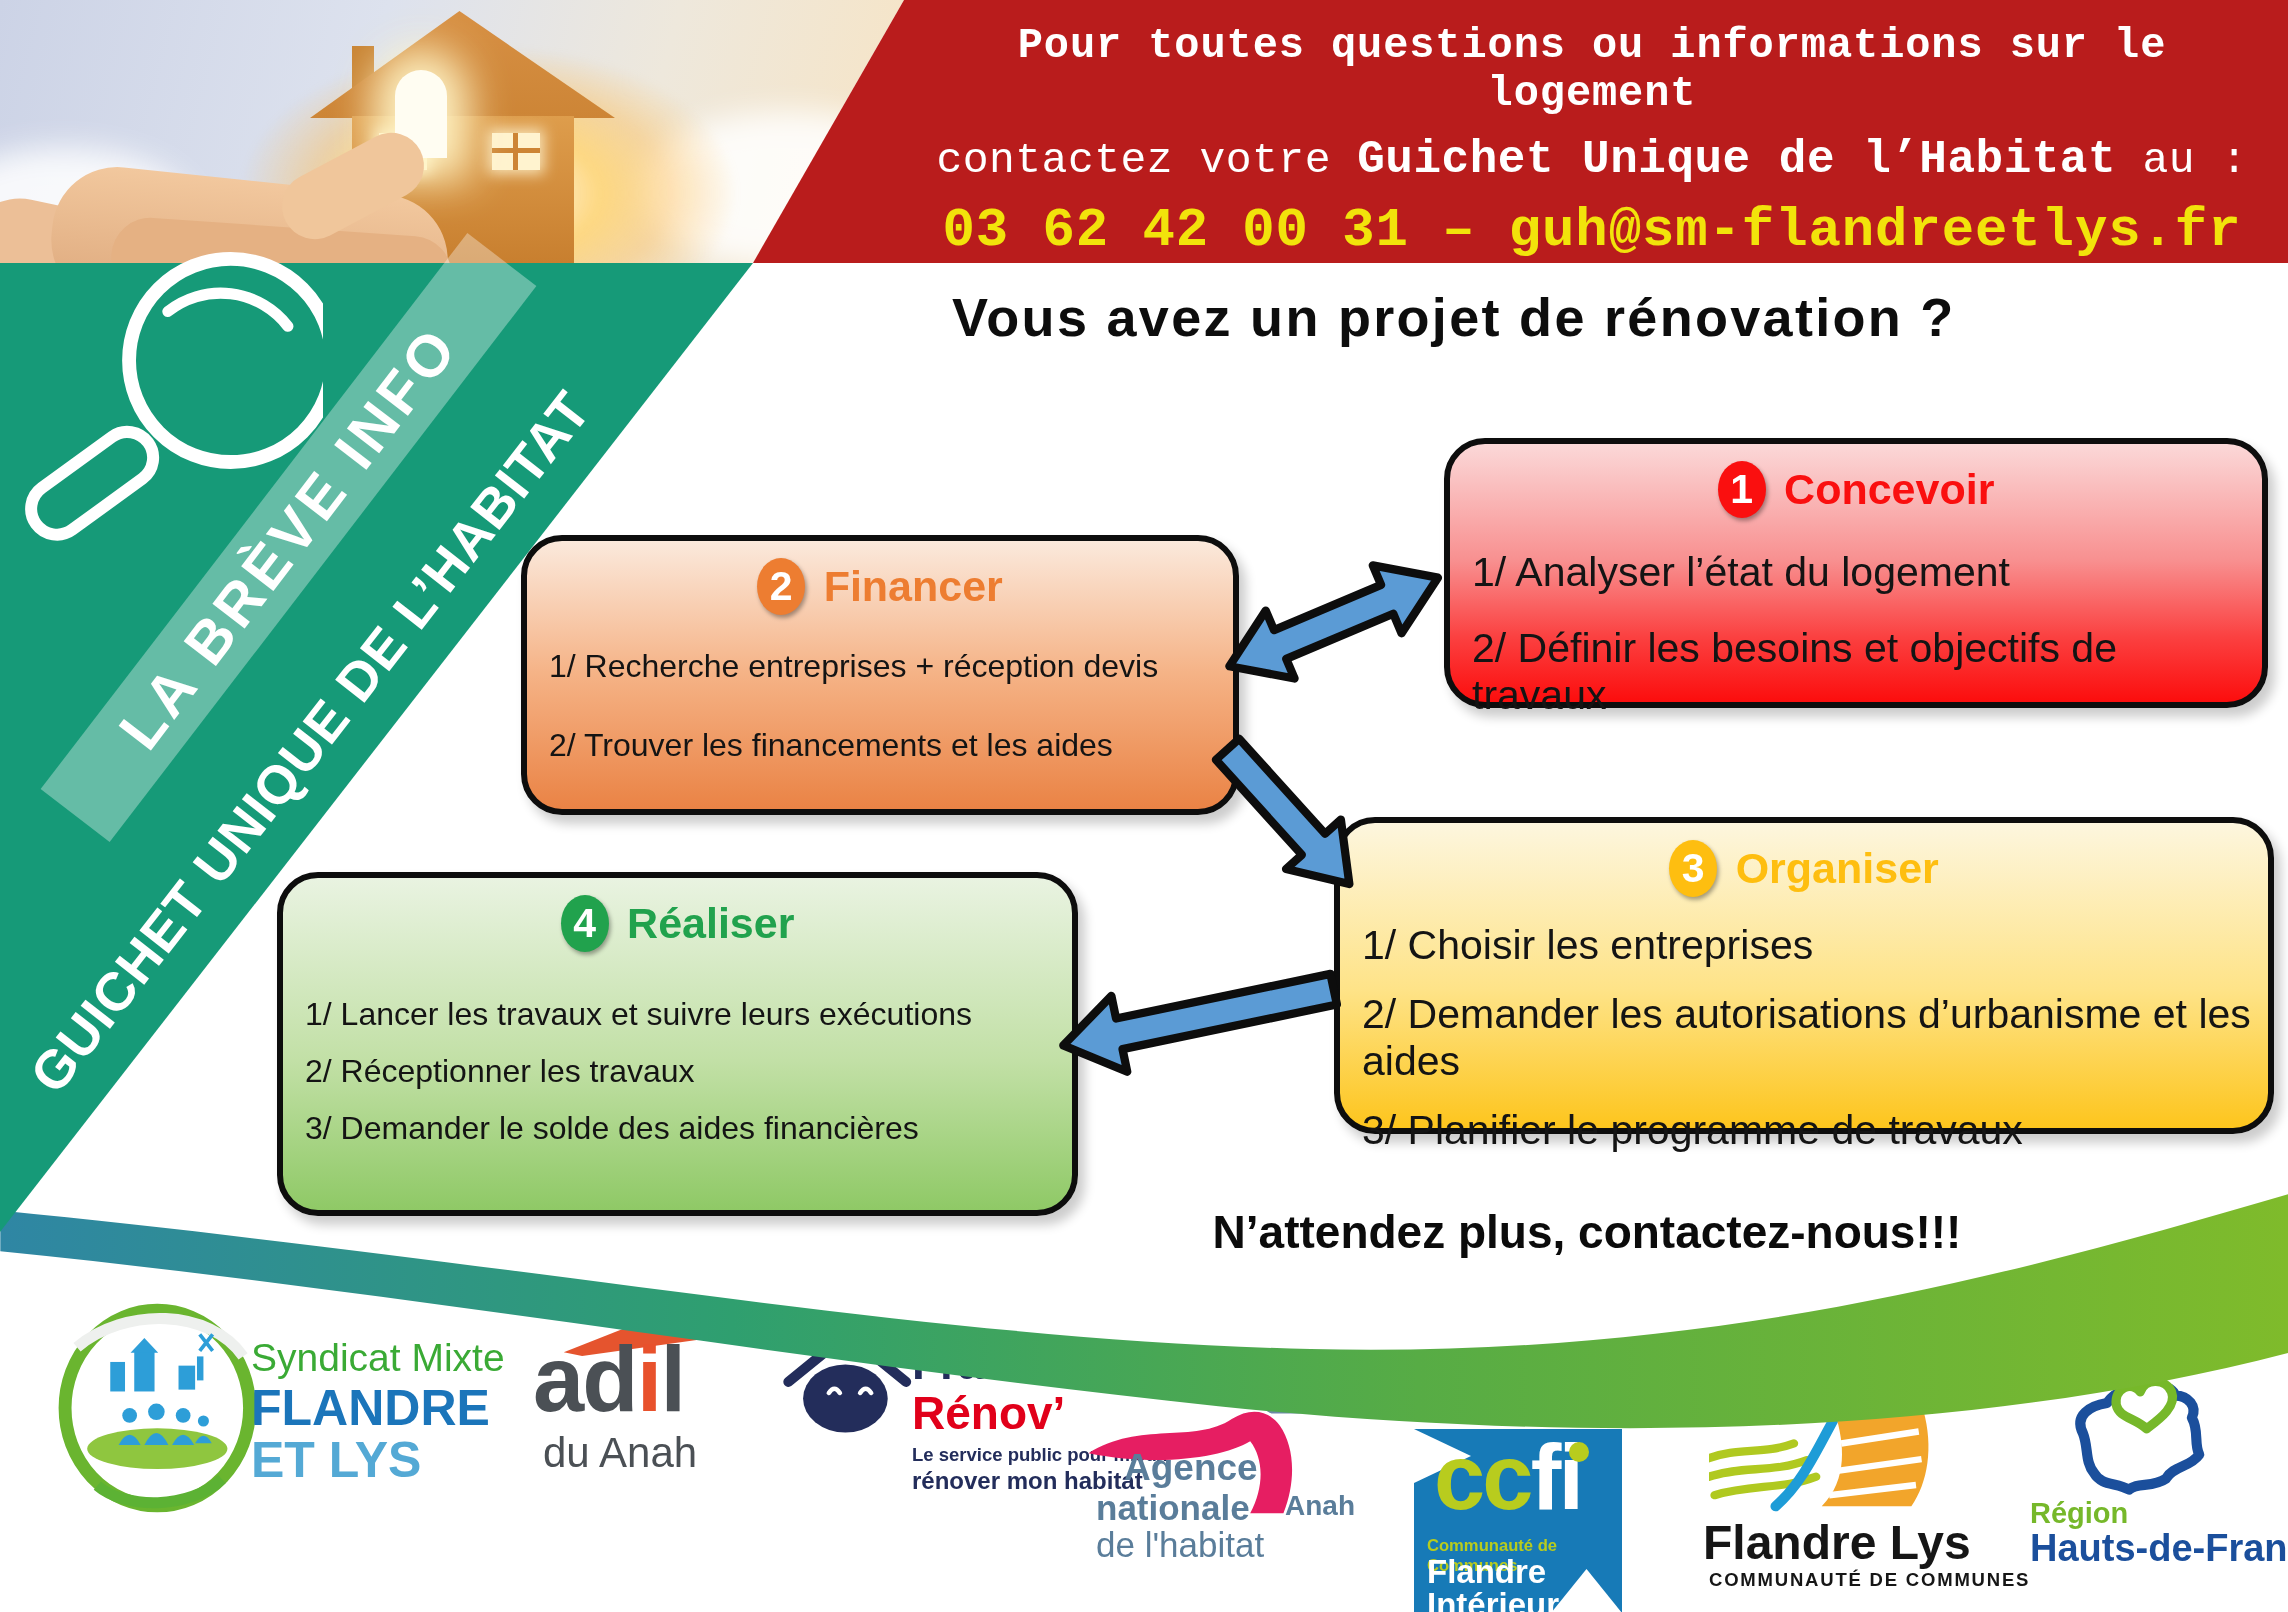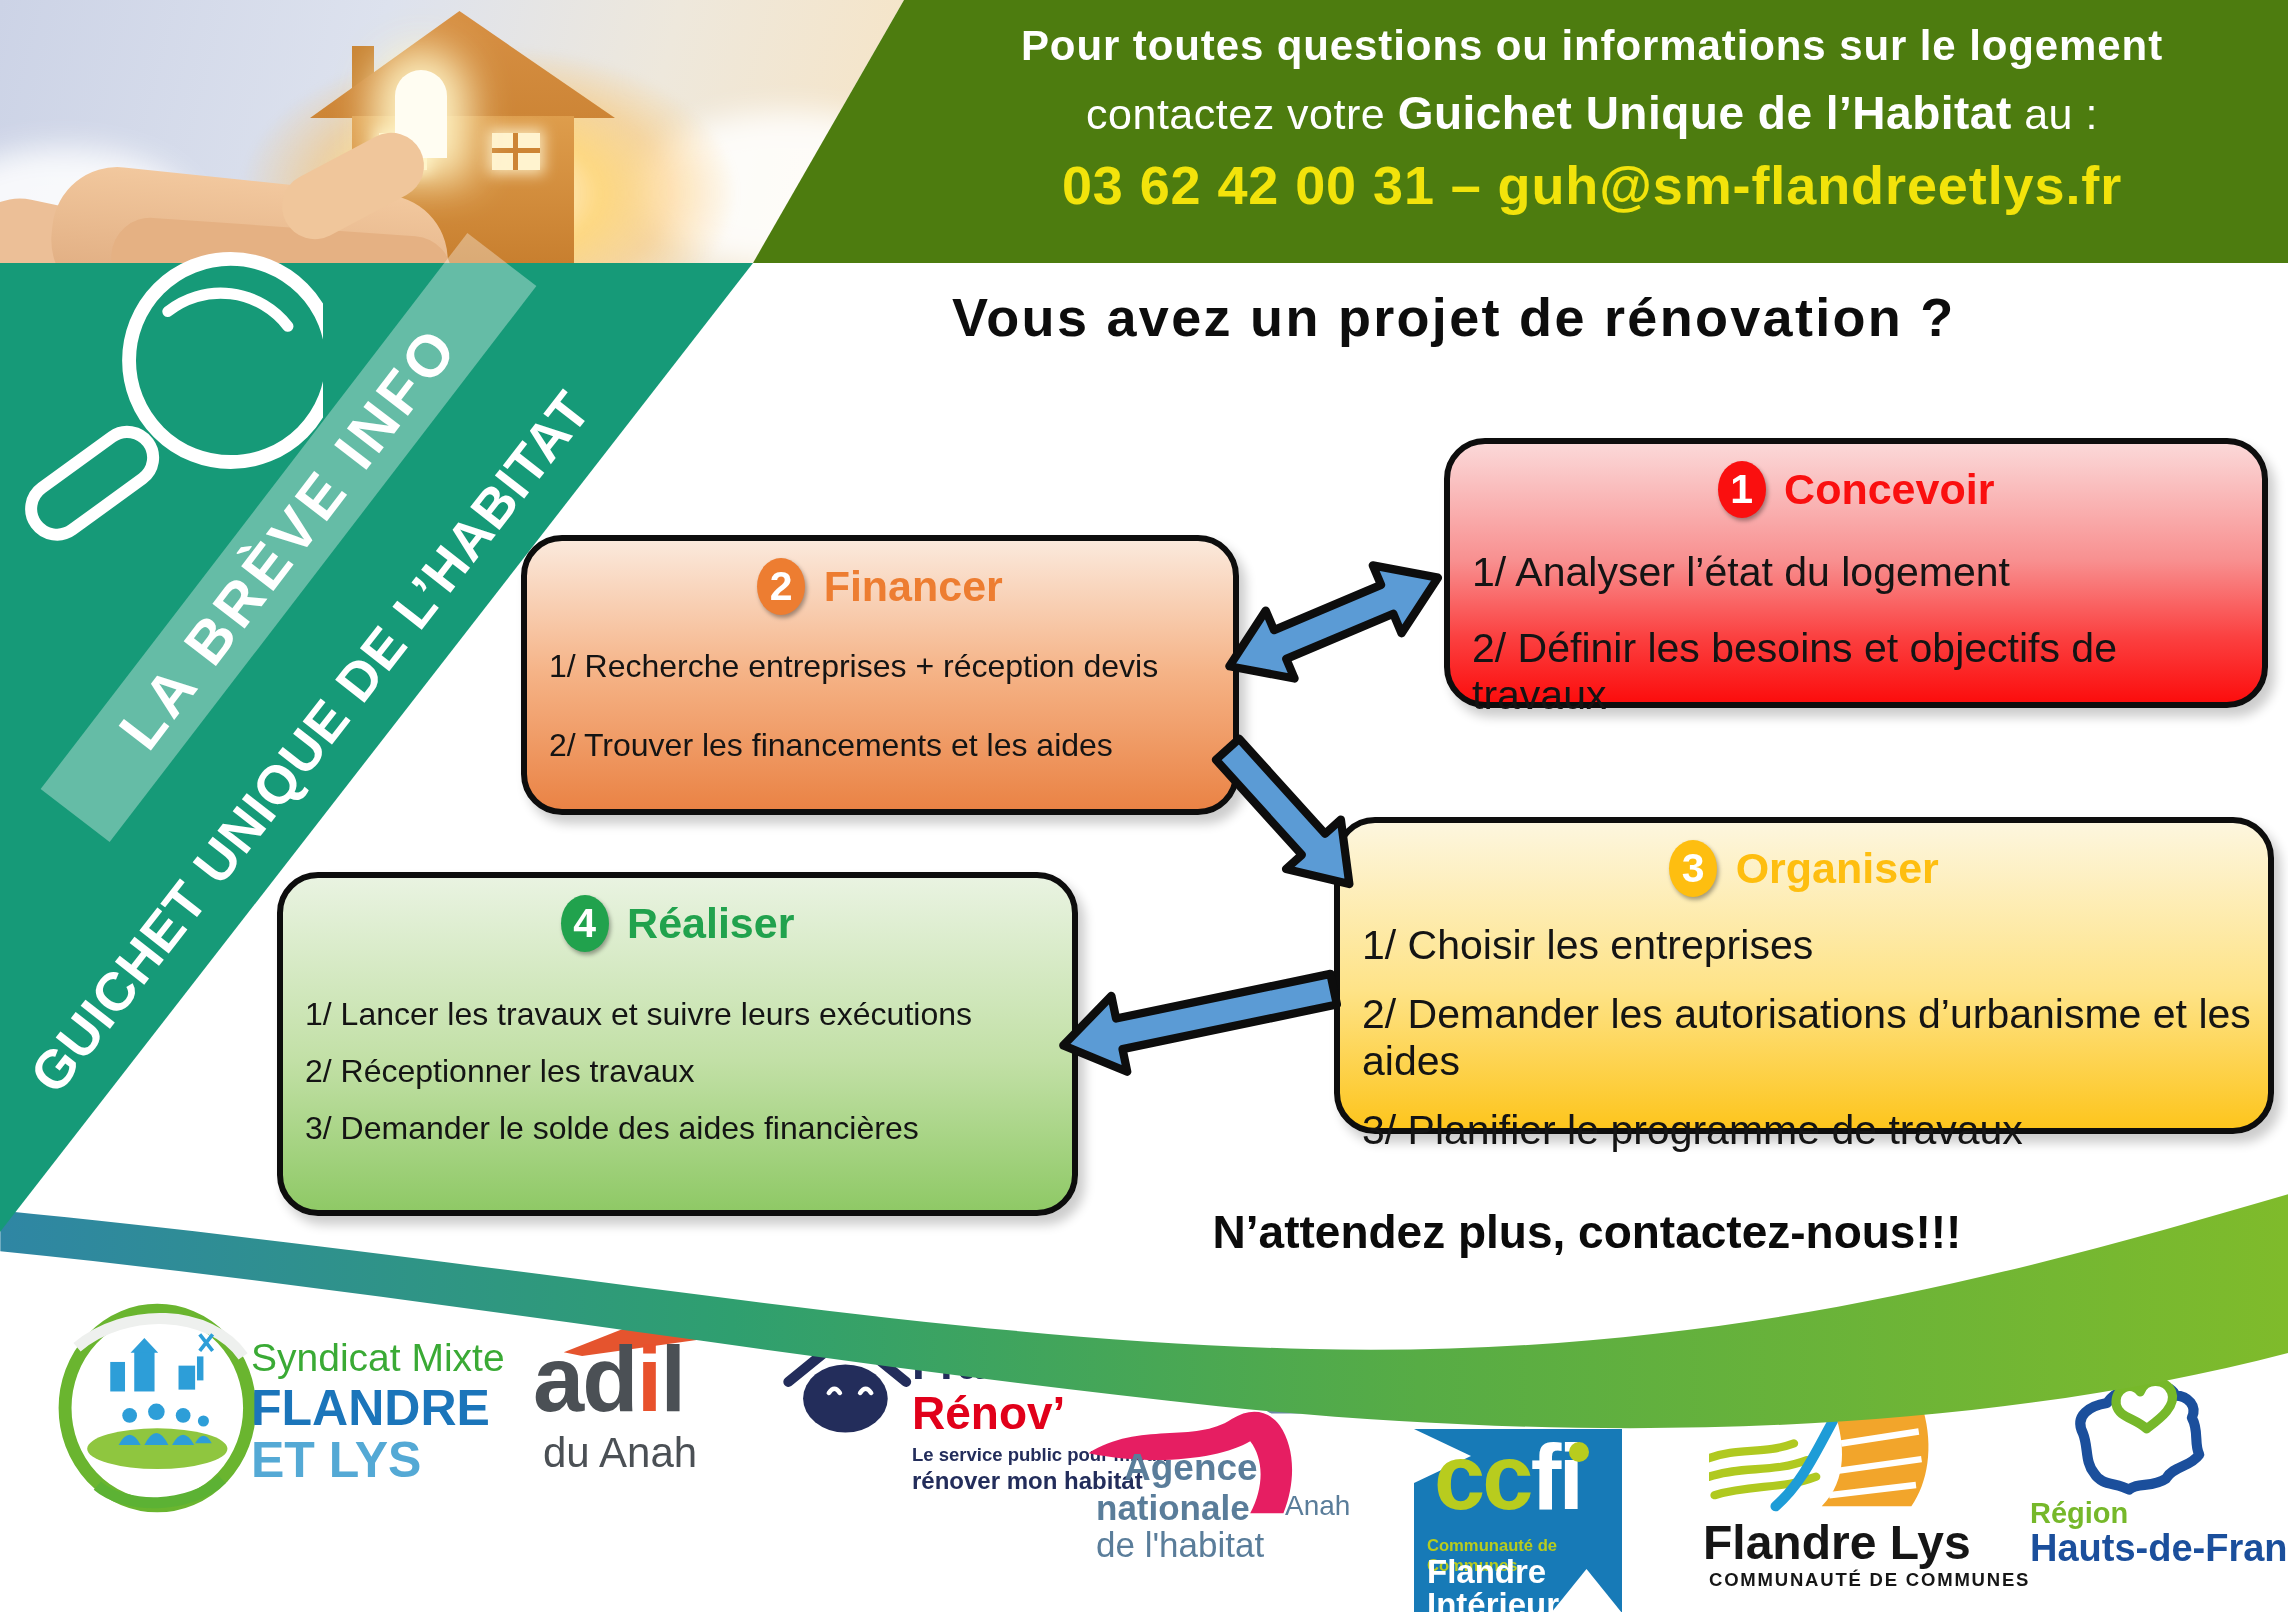--- a/index.html
+++ b/index.html
@@ -23,22 +23,22 @@
   .win::after{content:"";position:absolute;left:21px;top:0;width:4.6px;height:100%;background:#cd8434;}
   #house .door{position:absolute;left:85px;top:59px;width:52px;height:88px;border-radius:26px 26px 0 0;
                background:#fffdf2;box-shadow:0 0 42px 22px rgba(255,246,200,.95);}
   .hand{position:absolute;border-radius:65px;}
   #arm{left:-37px;top:210px;width:222px;height:111px;background:#ecbf97;transform:rotate(12deg);}
   #palm{left:51px;top:181px;width:397px;height:138px;background:linear-gradient(180deg,#f2c89e,#dda87c);transform:rotate(6deg);}
   #thumb{left:277px;top:153px;width:152px;height:66px;background:#f0c69b;transform:rotate(-28deg);}
   #finger{left:111px;top:227px;width:341px;height:78px;background:#e5b183;transform:rotate(4deg);}
 
   
-  #banner{left:0;top:0;width:2289px;height:263px;background:#4d7c0f;
-          clip-path:polygon(904px 0,2289px 0,2289px 263px,753px 263px);z-index:2;}
+  #banner{left:0;top:0;width:2289px;height:263px;background:#b91c1c;
+          clip-path:polygon(904px 0,2289px 0,2289px 263px,753px 263px);z-index:2;font-family:Liberation Mono, monospace;}
   #banner-text{position:absolute;left:932px;top:22px;width:1320px;text-align:center;color:#fff;}
   #banner-line1{font-size:42px;font-weight:600;letter-spacing:0.9px;}
   #banner-line2{font-size:43px;font-weight:500;margin-top:15.7px;letter-spacing:0.5px;}
   #banner-line2 b{font-size:46px;font-weight:800;}
   #banner-line3{font-size:54px;font-weight:800;margin-top:14.8px;color:#F2E30B;letter-spacing:0.9px;}
 
   
   #triangle{left:0;top:0;width:2289px;height:1612px;z-index:3;pointer-events:none;}
   #triangle .fill{position:absolute;inset:0;background:#169A78;clip-path:polygon(0 263px,753px 263px,0 1232px);}
   #magnifier{position:absolute;left:9.2px;top:245px;}
@@ -87,21 +87,21 @@
   #adil-word{left:533px;top:1327px;font-size:92px;font-weight:700;color:#4b5055;letter-spacing:-1.8px;}
   #adil-word .i{color:#e8512c;}
   #adil-sub{left:543px;top:1429px;font-size:42px;color:#4b5055;}
   #fr-line1{left:912px;top:1336px;font-size:46px;font-weight:800;color:#232d5b;}
   #fr-line2{left:912px;top:1386px;font-size:46px;font-weight:800;color:#e1001a;}
   #fr-tag1{left:912px;top:1444px;font-size:18.5px;font-weight:700;color:#232d5b;}
   #fr-tag2{left:912px;top:1467px;font-size:24px;font-weight:700;color:#232d5b;}
   #anah-a1{left:1124px;top:1447px;font-size:37px;font-weight:800;color:#5a7d9a;}
   #anah-a2{left:1096px;top:1488px;font-size:35px;font-weight:700;color:#5a7d9a;}
   #anah-a3{left:1096px;top:1525px;font-size:35px;font-weight:400;color:#5a7d9a;}
-  #anah-badge{left:1285px;top:1490px;font-size:28px;font-weight:400;color:#5a7d9a;}
+  #anah-badge{left:1285px;top:1490px;font-size:28px;font-weight:700;color:#5a7d9a;}
   #ccfi{left:1414px;top:1429px;width:208px;height:185px;background:#177AB7;z-index:4;}
   #ccfi .notch1{position:absolute;left:0;top:0;width:57px;height:54px;background:#fff;clip-path:polygon(0 0,100% 50%,0 100%);}
   #ccfi .notch2{position:absolute;left:137px;top:140px;width:71px;height:44px;background:#fff;clip-path:polygon(0 100%,50% 0,100% 100%);}
   #ccfi-word{position:absolute;left:20px;top:-3.7px;font-size:92px;font-weight:800;letter-spacing:-2.8px;}
   #ccfi-word .cc{color:#b8cc1e;} #ccfi-word .fi{color:#fff;}
   #ccfi .idot{position:absolute;left:155px;top:13px;width:20px;height:20px;border-radius:50%;background:#b8cc1e;}
   #ccfi-sub1{position:absolute;left:13px;top:107px;font-size:16.6px;font-weight:800;color:#b8cc1e;}
   #ccfi-sub2{position:absolute;left:13px;top:124px;font-size:33px;font-weight:800;color:#fff;}
   #ccfi-sub3{position:absolute;left:13px;top:157px;font-size:33px;font-weight:800;color:#fff;}
   #fl-name{left:1703px;top:1515px;font-size:48px;font-weight:700;color:#161616;}

